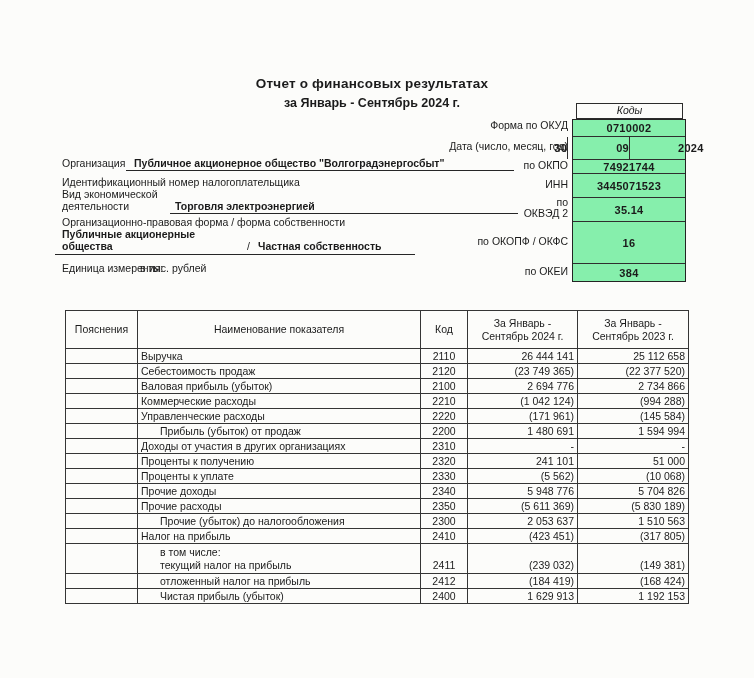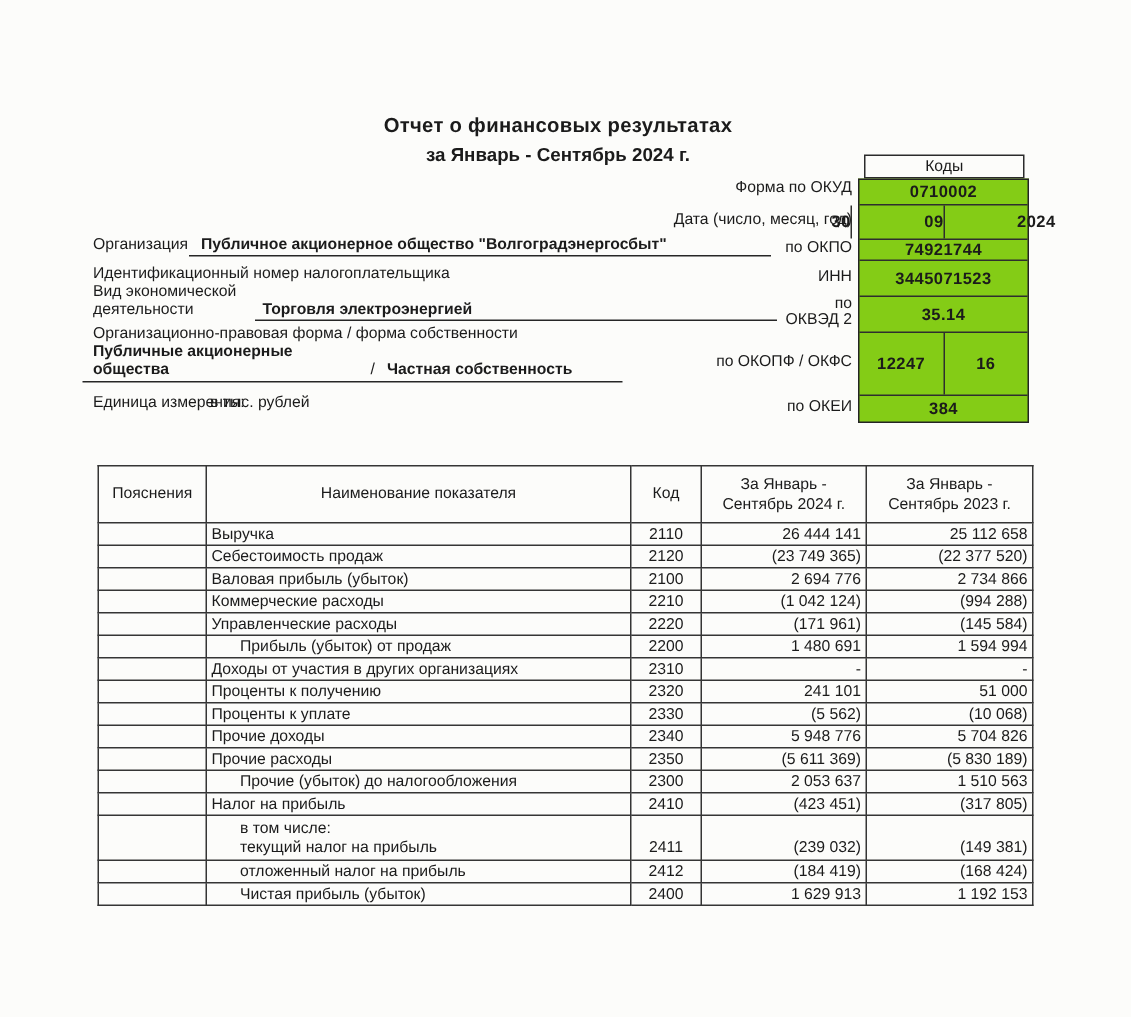--- a/index.html
+++ b/index.html
@@ -27,26 +27,26 @@
 
   
   .rlabel {
     position: absolute; right: 186px; text-align: right;
     font-size: 10.5px; line-height: 11px; white-space: pre-line;
   }
 
   
   .codes-head {
     position: absolute; left: 576px; top: 103px; width: 107px; height: 16px;
-    border: 1.2px solid #2b2b2b; display: flex; align-items: center; justify-content: center;
-    font-size: 10.5px; background: #fcfcfa;
+    border: 1.2px solid #2b2b2b; display: flex; justify-content: center;
+    font-size: 10.5px; background: #fcfcfa; font-style: italic;
   }
   .codes-box {
     position: absolute; left: 572px; top: 119px; width: 114px; height: 163px;
-    border: 1.6px solid #242424; background: #84cc16;
+    border: 1.6px solid #242424; background: #86efac;
   }
   .crow {
     display: flex; align-items: center; justify-content: center;
     border-bottom: 1px solid #2e2e2e;
     font-size: 11px; font-weight: bold; letter-spacing: 0.3px;
   }
   .crow.nob { border-bottom: none; }
   .h17 { height: 17px; } .h23 { height: 23px; gap: 48px; } .h14 { height: 14px; }
   .h24 { height: 24px; } .h42 { height: 42px; } .h19 { height: 18px; }
   .crow .dcell {
@@ -115,21 +115,20 @@
     <div class="crow h14">
       <span>74921744</span>
     </div>
     <div class="crow h24">
       <span>3445071523</span>
     </div>
     <div class="crow h24">
       <span>35.14</span>
     </div>
     <div class="crow h42">
-      <span class="dcell">12247</span>
       <span class="dcell last">16</span>
     </div>
     <div class="crow h19 nob">
       <span>384</span>
     </div>
   </div>
 
   <div class="flabel" style="left:62px; top:157px;">Организация</div>
   <div class="fvalue" style="left:134px; top:157px;">Публичное акционерное общество "Волгоградэнергосбыт"</div>
   <div class="uline" style="left:126px; top:170px; width:388px;"></div>

